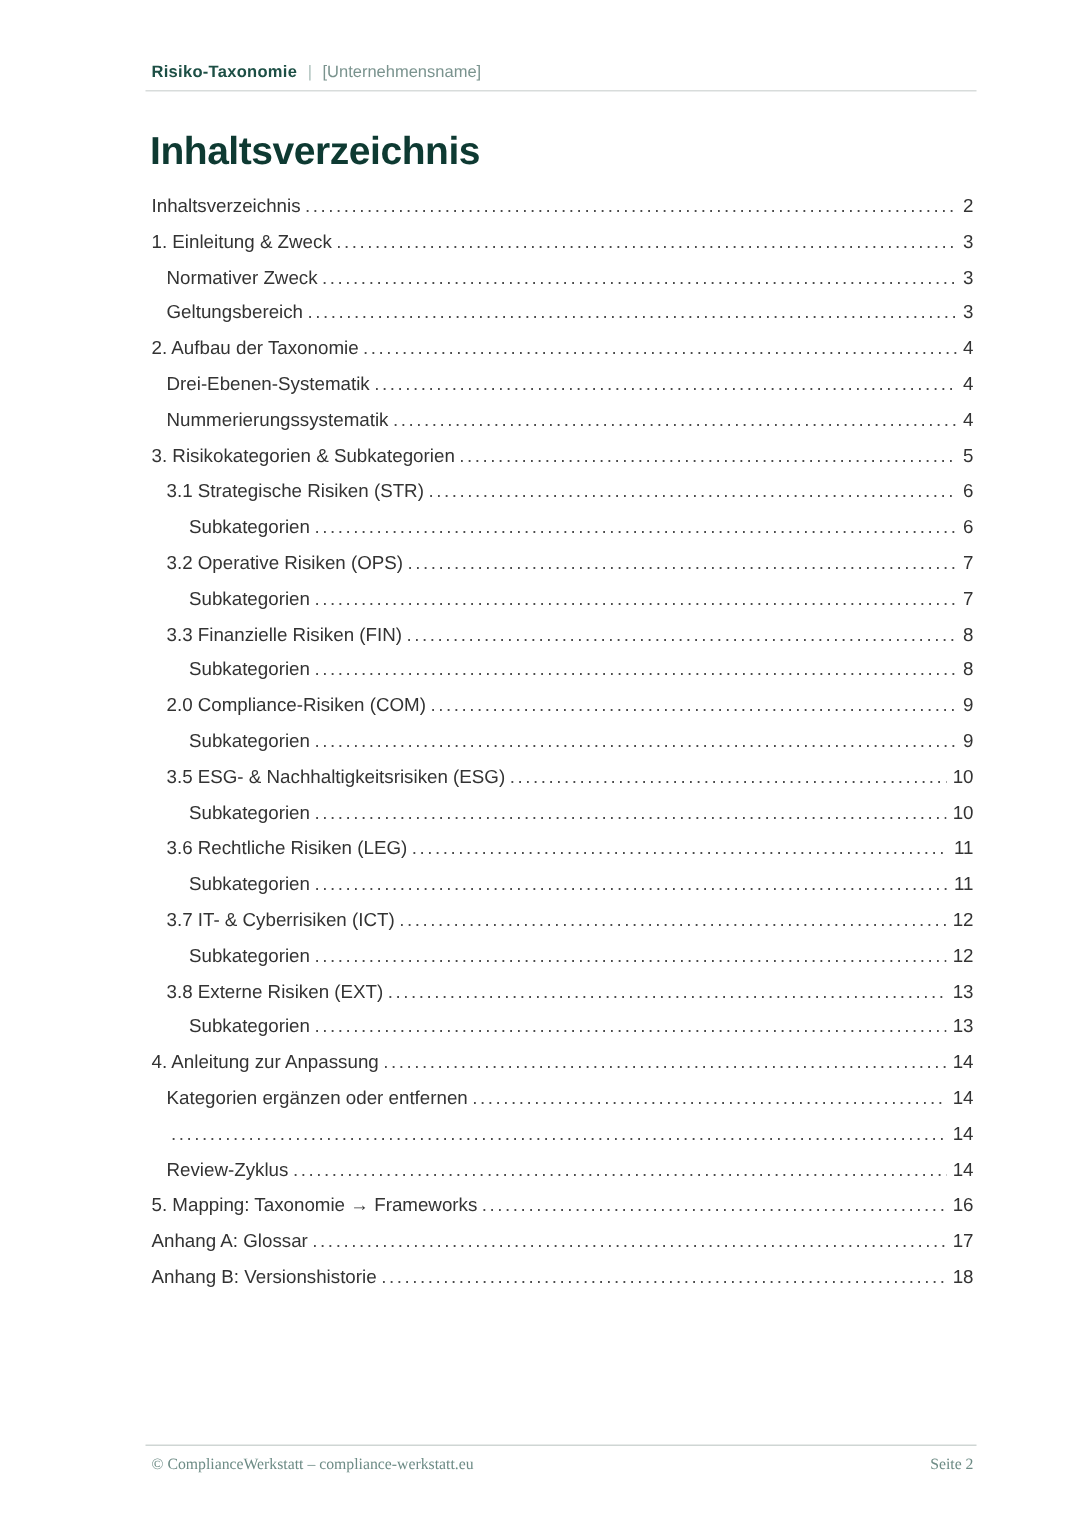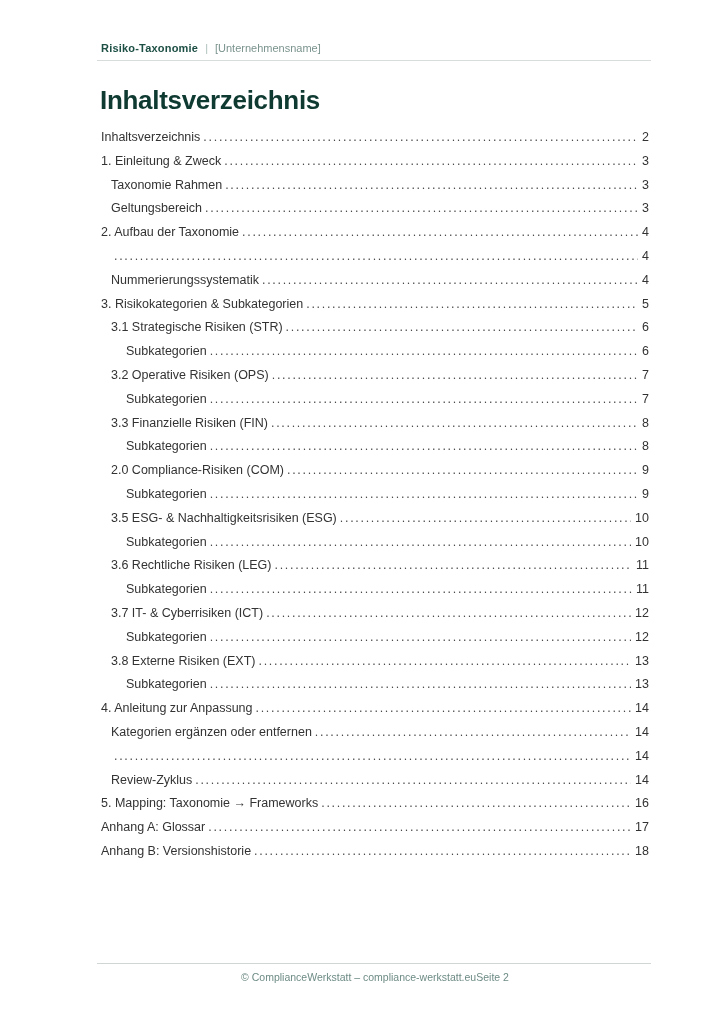--- a/index.html
+++ b/index.html
@@ -99,25 +99,26 @@
     position: absolute;
     left: 84px; top: 963px; width: 554px;
     height: 0;
     border: none;
     border-top: 1px solid #cfd6d4;
   }
   .doc-footer {
     position: absolute;
     left: 88px; top: 970px; width: 548px;
     display: flex;
-    justify-content: center;
+    justify-content: space-between;
     font-size: 10.5px;
     color: #6d8b85;
     line-height: 14px;
     white-space: nowrap;
+    font-family: Liberation Serif, serif;
   }
 </style>
 </head>
 <body>
 
 <div class="page">
 
   <header class="doc-header">
     <span class="brand">Risiko-Taxonomie</span><span class="sep">|</span><span class="company">[Unternehmensname]</span>
   </header>
@@ -133,38 +134,39 @@
     <span class="toc-page">2</span>
   </div>
 
   <div class="toc-row lvl-1">
     <span class="toc-label">1. Einleitung &amp; Zweck</span>
     <span class="toc-dots">....................................................................................................................................................................................................................................................................</span>
     <span class="toc-page">3</span>
   </div>
 
   <div class="toc-row lvl-2">
-    <span class="toc-label">Taxonomie Rahmen</span>
+    <span class="toc-label">Normativer Zweck</span>
     <span class="toc-dots">....................................................................................................................................................................................................................................................................</span>
     <span class="toc-page">3</span>
   </div>
 
   <div class="toc-row lvl-2">
     <span class="toc-label">Geltungsbereich</span>
     <span class="toc-dots">....................................................................................................................................................................................................................................................................</span>
     <span class="toc-page">3</span>
   </div>
 
   <div class="toc-row lvl-1">
     <span class="toc-label">2. Aufbau der Taxonomie</span>
     <span class="toc-dots">....................................................................................................................................................................................................................................................................</span>
     <span class="toc-page">4</span>
   </div>
 
   <div class="toc-row lvl-2">
+    <span class="toc-label">Drei-Ebenen-Systematik</span>
     <span class="toc-dots">....................................................................................................................................................................................................................................................................</span>
     <span class="toc-page">4</span>
   </div>
 
   <div class="toc-row lvl-2">
     <span class="toc-label">Nummerierungssystematik</span>
     <span class="toc-dots">....................................................................................................................................................................................................................................................................</span>
     <span class="toc-page">4</span>
   </div>
 

